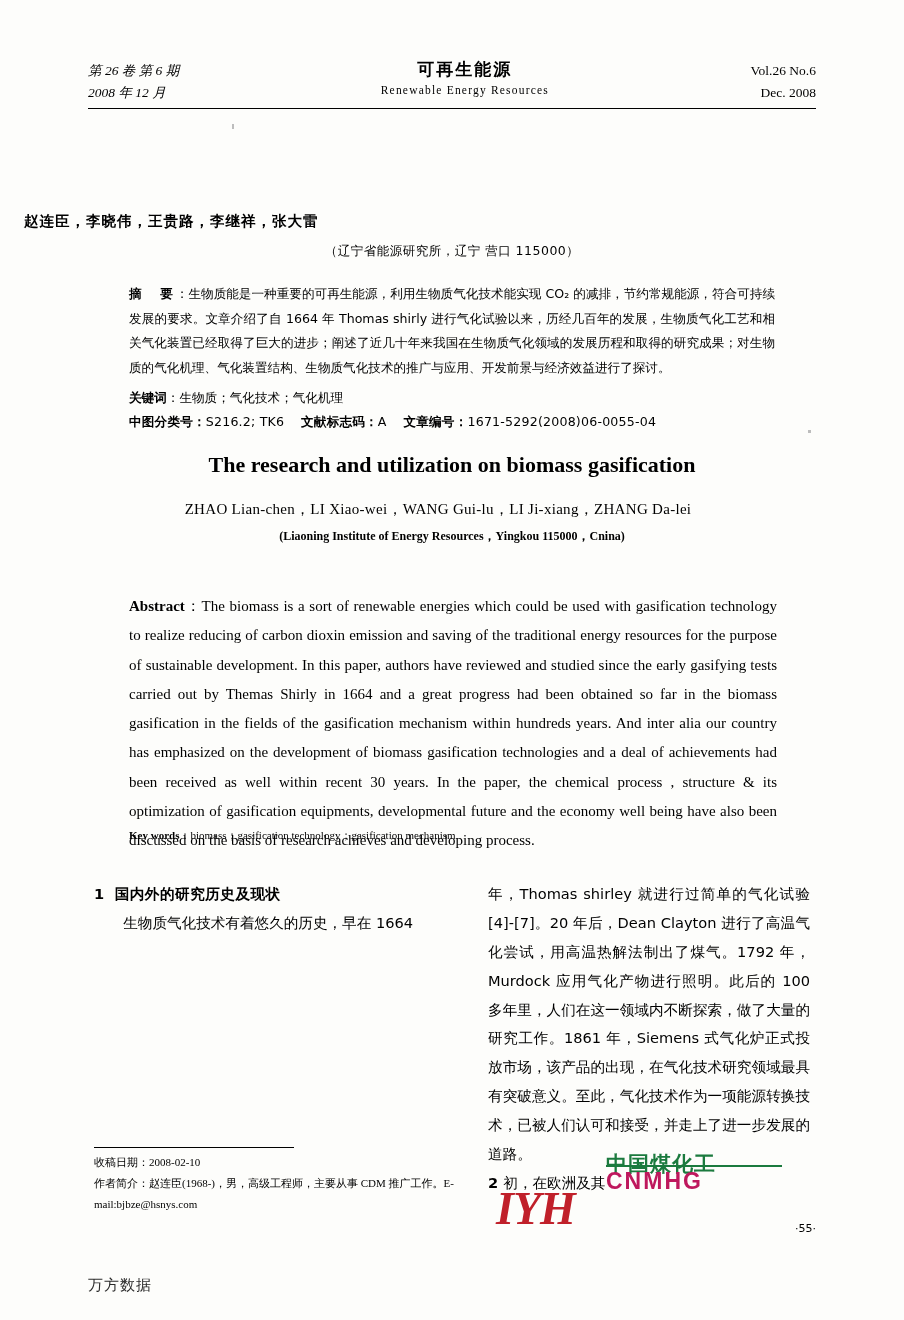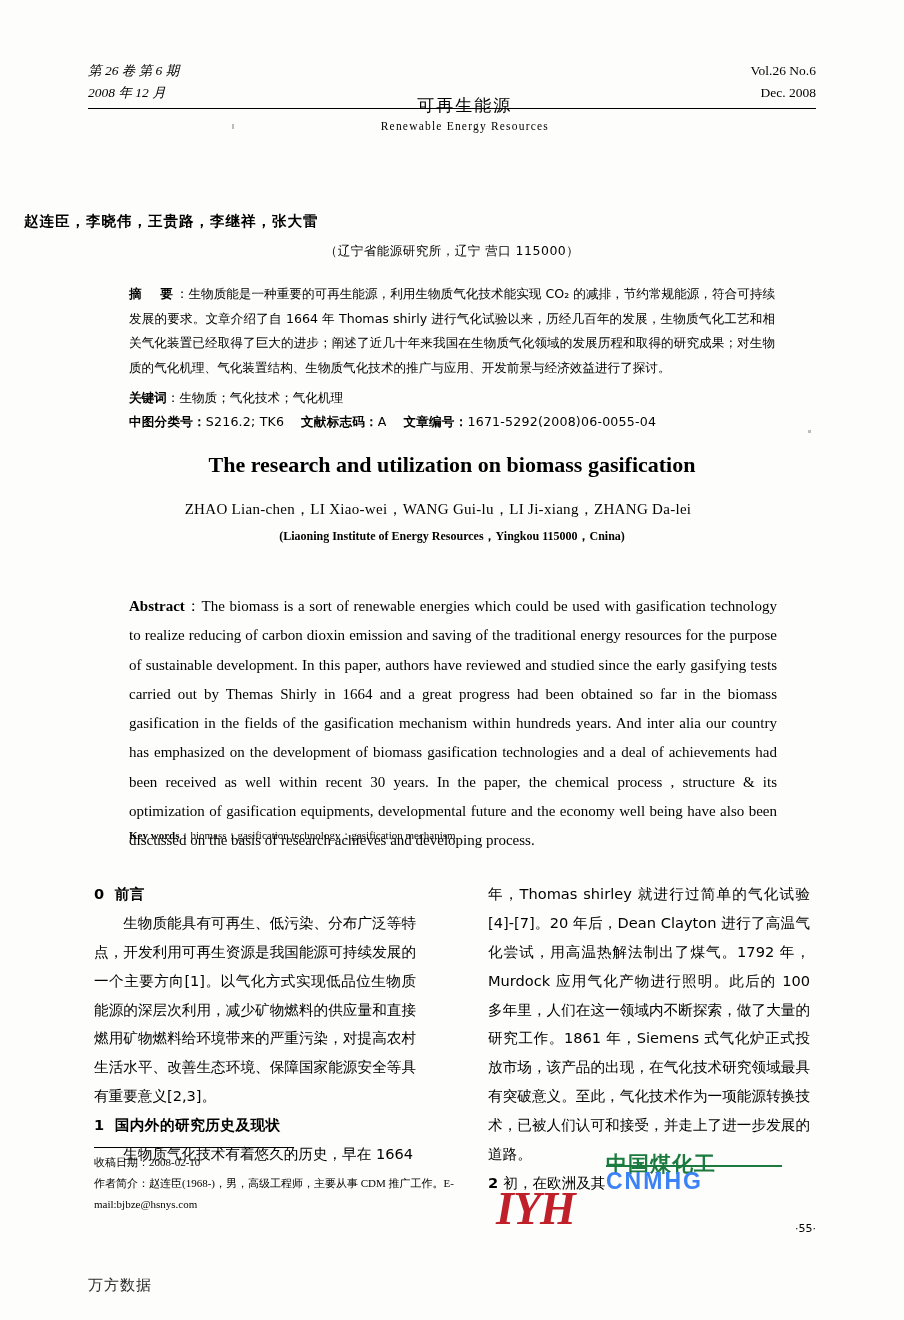--- a/index.html
+++ b/index.html
@@ -45,24 +45,23 @@
     padding-top: 2px;
     white-space: nowrap;
   }
   .hdr-center {
     text-align: center;
     flex: 1;
     padding-top: 0px;
   }
   .hdr-cn {
     font-family: "DejaVu Sans", sans-serif;
-    font-weight: normal;
+    font-weight: bold;
     font-size: 17px;
     letter-spacing: 2px;
-    margin-top: 36px;
   }
   .hdr-en {
     font-family: "Liberation Serif", serif;
     font-size: 11.5px;
     letter-spacing: 1.2px;
     margin-top: 3px;
   }
   .hdr-right {
     font-family: "Liberation Serif", serif;
     font-size: 13.5px;
@@ -294,21 +293,21 @@
     white-space: nowrap;
     margin-top: 12px;
   }
   .wm-cnmhg {
     position: absolute;
     left: 110px;
     top: 30px;
     font-family: "Liberation Sans", sans-serif;
     font-weight: bold;
     font-size: 23px;
-    color: #3b82f6;
+    color: #be185d;
     letter-spacing: 2px;
   }
   .wm-bar {
     position: absolute;
     left: 110px;
     top: 27px;
     width: 176px;
     height: 2px;
     background: #1b7a3e;
   }
@@ -361,24 +360,20 @@
   <div class="abs-en">
     <b>Abstract</b><span>：The biomass is a sort of renewable energies which could be used with gasification technology to realize reducing of carbon dioxin emission and saving of the traditional energy resources for the purpose of sustainable development. In this paper, authors have reviewed and studied since the early gasifying tests carried out by Themas Shirly in 1664 and a great progress had been obtained so far in the biomass gasification in the fields of the gasification mechanism within hundreds years. And inter alia our country has emphasized on the development of biomass gasification technologies and a deal of achievements had been received as well within recent 30 years. In the paper, the chemical process , structure &amp; its optimization of gasification equipments, developmental future and the economy well being have also been discussed on the basis of research achieves and developing process.</span>
   </div>
   <div class="kw-en">
     <b>Key words</b><span>：biomass；gasification technology；gasification mechanism</span>
   </div>
 
   <div class="cols">
     <div class="col col-left">
       <div class="sec-head">
-        <span class="num">0</span><span>前言</span>
-      </div>
-      <div class="indent">生物质能具有可再生、低污染、分布广泛等特点，开发利用可再生资源是我国能源可持续发展的一个主要方向[1]。以气化方式实现低品位生物质能源的深层次利用，减少矿物燃料的供应量和直接燃用矿物燃料给环境带来的严重污染，对提高农村生活水平、改善生态环境、保障国家能源安全等具有重要意义[2,3]。</div>
-      <div class="sec-head">
         <span class="num">1</span><span>国内外的研究历史及现状</span>
       </div>
       <div class="indent">生物质气化技术有着悠久的历史，早在 1664</div>
     </div>
 
     <div class="col col-right">
       <div>年，Thomas shirley 就进行过简单的气化试验[4]-[7]。20 年后，Dean Clayton 进行了高温气化尝试，用高温热解法制出了煤气。1792 年，Murdock 应用气化产物进行照明。此后的 100 多年里，人们在这一领域内不断探索，做了大量的研究工作。1861 年，Siemens 式气化炉正式投放市场，该产品的出现，在气化技术研究领域最具有突破意义。至此，气化技术作为一项能源转换技术，已被人们认可和接受，并走上了进一步发展的道路。</div>
       <div>
         <span class="sec-head">2</span>
         <span>初，在欧洲及其</span>

